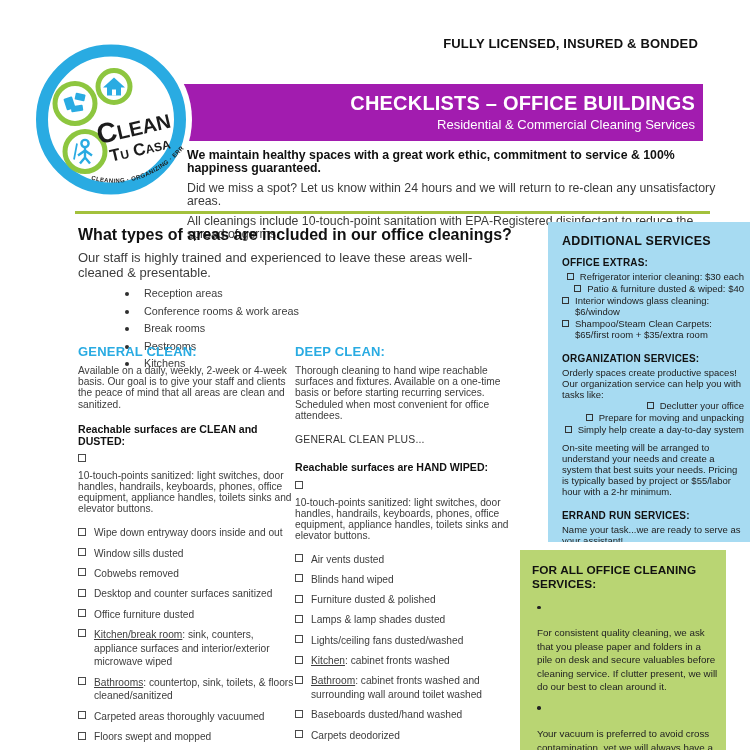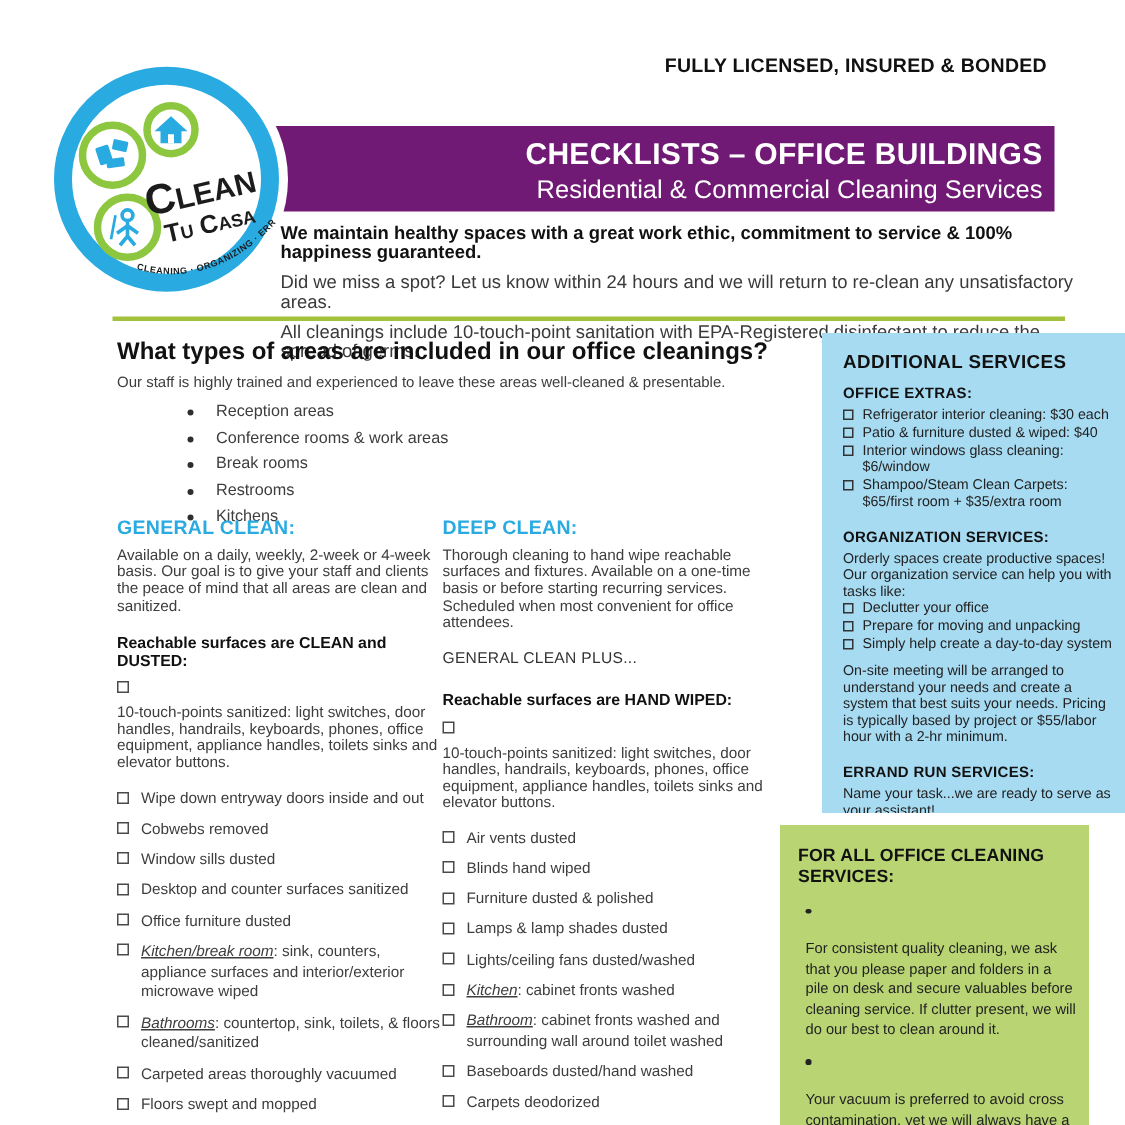--- a/index.html
+++ b/index.html
@@ -10,70 +10,70 @@
     margin:0 auto;
   }
 
   
   .licensed {
     position:absolute; top:36px; right:52px;
     font-size:13px; font-weight:bold; color:#111; letter-spacing:.2px;
   }
   .banner {
     position:absolute; left:181px; top:84px; width:522px; height:57px;
-    background:#701a75; color:#fff; text-align:right; padding:8px 8px 0 0;
+    background:#a21caf; color:#fff; text-align:right; padding:8px 8px 0 0;
   }
   .banner-title { font-size:20px; font-weight:bold; letter-spacing:.2px; }
-  .banner-sub   { font-size:17px; margin-top:2px; }
+  .banner-sub   { font-size:13px; margin-top:2px; }
 
   .logo-wrap {
     position:absolute; left:35px; top:43px; width:152px; height:153px;
     border-radius:50%; background:#fff; box-shadow:0 0 0 5px #fff; z-index:5;
   }
 
   .intro { position:absolute; left:187px; top:149px; width:530px; font-size:12.3px; color:#3a3a3a; }
   .intro p { margin-bottom:7px; line-height:13px; }
   .intro .b { font-weight:bold; color:#111; }
 
   .divider { position:absolute; left:75px; top:211px; width:635px; height:3px; background:#A3C13C; }
 
   
   .areas { position:absolute; left:78px; top:226px; width:435px; }
   .areas h3 { font-size:16px; font-weight:bold; color:#111; margin-bottom:6px; }
-  .areas .lead { font-size:10px; margin-bottom:8px; }
+  .areas .lead { font-size:13px; margin-bottom:8px; }
   .bl { padding-left:47px; }
   .bl-row { display:flex; gap:15px; margin-bottom:6px; }
   .dot { flex:0 0 auto; width:4px; height:4px; border-radius:50%; background:#2e2e2e; margin-top:4px; }
   .bl-label { font-size:10.8px; line-height:11.5px; }
 
   
   .col { position:absolute; top:344px; }
   .col-left { left:78px; width:216px; }
   .col-mid  { left:295px; width:215px; }
   .col h2 { font-size:13px; font-weight:bold; color:#29ABE2; letter-spacing:.2px; margin-bottom:6px; }
   .col .desc { font-size:10.2px; line-height:11.2px; margin-bottom:13px; }
   .col .plus { font-size:10.4px; color:#333; margin-bottom:16px; letter-spacing:.2px; }
   .col .subhead { font-size:10.6px; font-weight:bold; color:#111; margin-bottom:6px; }
   .ck-row { display:flex; gap:8px; margin-bottom:6.5px; }
   .ck-box { flex:0 0 auto; width:8px; height:8px; border:1.2px solid #4a4a4a; margin-top:1.5px; background:#fff; }
   .ck-label { font-size:10.2px; line-height:13.8px; }
   .ck-row.tight { margin-bottom:12px;flex-direction:column; }
   .ck-row.tight .ck-label { line-height:11px; }
-  .u { text-decoration:underline;font-style:italic; }
+  .u { text-decoration:underline; }
 
   
   .sidebar {
     position:absolute; left:548px; top:222px; width:206px; height:320px;
     background:#A7DBF2; padding:12px 10px 10px 14px; overflow:hidden; color:#222;
   }
   .sidebar h2 { font-size:12.5px; font-weight:bold; color:#111; letter-spacing:.3px; margin-bottom:9px; }
   .sidebar h4 { font-size:10px; font-weight:bold; color:#111; margin-bottom:3px; letter-spacing:.2px; }
   .sb-p { font-size:9.5px; line-height:11px; }
   .sb-block { margin-bottom:13px; }
-  .sb-row { display:flex; gap:6px; margin-bottom:1px; }
+  .sb-row { display:flex; gap:6px; margin-bottom:1px;justify-content:flex-end; }
   .sb-box { flex:0 0 auto; width:7px; height:7px; border:1.1px solid #333; margin-top:1.5px; }
   .sb-label { font-size:9.5px; line-height:11px; }
   .note { margin-top:7px; }
 
   
   .policies {
     position:absolute; left:520px; top:550px; width:206px; height:230px;
     background:#B9D573; padding:13px 8px 8px 12px; color:#222;
   }
   .policies h2 { font-size:11.8px; font-weight:bold; color:#111; margin-bottom:10px; letter-spacing:.1px; }
@@ -174,25 +174,25 @@
         <div class="ck-row tight">
           <span class="ck-box"></span>
           <span class="ck-label">10-touch-points sanitized: light switches, door handles, handrails, keyboards, phones, office equipment, appliance handles, toilets sinks and elevator buttons.</span>
         </div>
         <div class="ck-row">
           <span class="ck-box"></span>
           <span class="ck-label">Wipe down entryway doors inside and out</span>
         </div>
         <div class="ck-row">
           <span class="ck-box"></span>
+          <span class="ck-label">Window sills dusted</span>
+        </div>
+        <div class="ck-row">
+          <span class="ck-box"></span>
           <span class="ck-label">Cobwebs removed</span>
-        </div>
-        <div class="ck-row">
-          <span class="ck-box"></span>
-          <span class="ck-label">Window sills dusted</span>
         </div>
         <div class="ck-row">
           <span class="ck-box"></span>
           <span class="ck-label">Desktop and counter surfaces sanitized</span>
         </div>
         <div class="ck-row">
           <span class="ck-box"></span>
           <span class="ck-label">Office furniture dusted</span>
         </div>
         <div class="ck-row">

